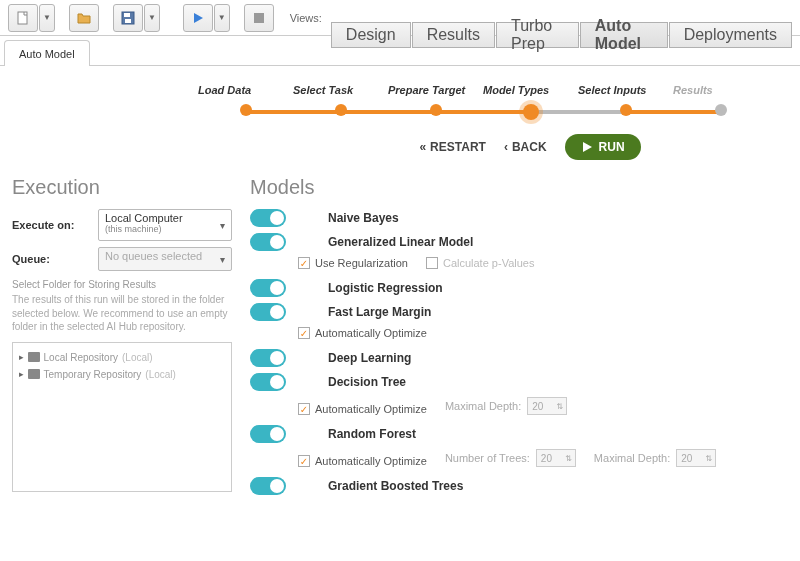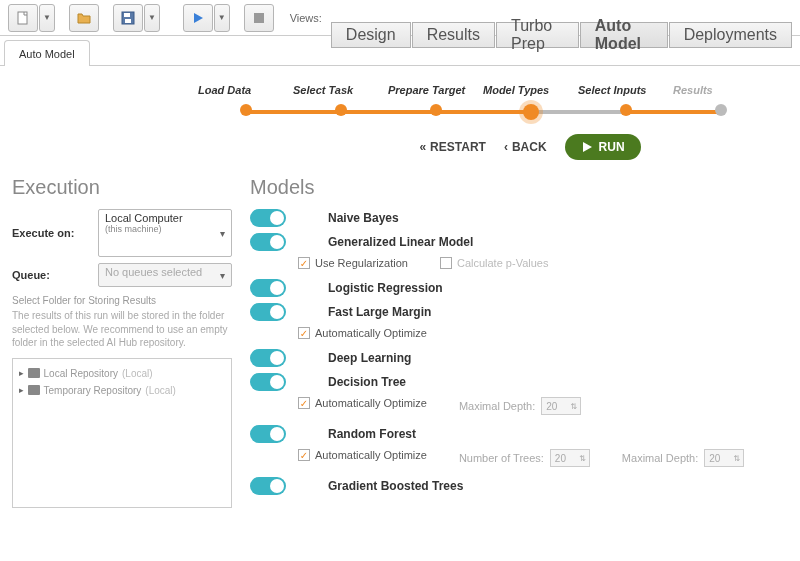--- a/index.html
+++ b/index.html
@@ -35,36 +35,36 @@
 .wizard-ctrl { display: flex; justify-content: center; gap: 18px; margin-top: 14px; align-items: center; padding-left: 260px; }
 .restart-btn, .back-btn { font-size: 12px; font-weight: 700; color: #444; display: flex; gap: 4px; align-items: center; cursor: pointer; }
 .run-btn { background: #4b7a1f; color: #fff; font-weight: 700; font-size: 12px; padding: 6px 16px; border-radius: 14px; display: flex; gap: 6px; align-items: center; cursor: pointer; }
 
 
 .main { display: flex; padding: 6px 12px; gap: 18px; height: calc(561px - 36px - 30px - 112px); overflow: hidden; }
 .execution { width: 220px; }
 .section-title { font-size: 20px; color: #888; font-weight: 400; margin-bottom: 10px; }
 .form-row { display: flex; align-items: center; margin-bottom: 6px; gap: 20px; }
 .form-label { font-size: 11px; font-weight: 700; width: 66px; }
-.form-select { flex: 1; height: 48px; border: 1px solid #bbb; background: #fff; font-size: 11px; padding: 2px 18px 2px 6px; position: relative; border-radius: 2px; }
+.form-select { flex: 1; height: 32px; border: 1px solid #bbb; background: #fff; font-size: 11px; padding: 2px 18px 2px 6px; position: relative; border-radius: 2px; }
 .form-select.small { height: 24px; }
 .form-select .sub { font-size: 9px; color: #888; display: block; }
 .form-select::after { content: '▾'; position: absolute; right: 6px; top: 50%; transform: translateY(-50%); color: #666; font-size: 10px; }
 .form-select.disabled { color: #aaa; background: #f4f4f4; }
 .hint-title { font-size: 10px; color: #999; margin-top: 8px; }
 .hint-text { font-size: 10px; color: #aaa; margin-top: 3px; line-height: 1.35; }
 .tree-box { border: 1px solid #ccc; margin-top: 8px; padding: 6px 4px; height: 150px; overflow-y: auto; }
 .tree-item { display: flex; align-items: center; gap: 4px; font-size: 10px; color: #999; padding: 3px 2px; cursor: pointer; }
 .tree-arrow { font-size: 9px; color: #666; }
 .tree-folder { width: 12px; height: 10px; background: #888; border-radius: 1px; }
 
 
 .models-panel { flex: 1; overflow-y: auto; padding-right: 8px; }
 .model-row { display: flex; align-items: center; gap: 10px; margin-bottom: 6px; }
-.indent { margin-left: 48px; display: flex; align-items: flex-start; gap: 32px; margin-bottom: 10px; }
+.indent { margin-left: 48px; display: flex; align-items: flex-end; gap: 18px; margin-bottom: 10px; }
 .toggle { width: 36px; height: 18px; background: #3ab5c4; border-radius: 9px; position: relative; cursor: pointer; flex-shrink: 0; }
 .toggle::after { content: ''; position: absolute; width: 14px; height: 14px; background: #fff; border-radius: 50%; top: 2px; left: 2px; }
 .toggle.on::after { left: 20px; }
 .model-name { font-size: 12px; font-weight: 700; padding-left: 32px; }
 .checkbox-wrap { display: flex; align-items: center; gap: 5px; }
 .checkbox { width: 12px; height: 12px; border: 1px solid #aaa; display: inline-flex; align-items: center; justify-content: center; font-size: 10px; color: #f08a24; background: #fff; }
 .checkbox.checked::after { content: '✓'; }
 .check-label { font-size: 11px; color: #555; }
 .check-label.disabled { color: #bbb; }
 .param-label { font-size: 11px; color: #aaa; }

